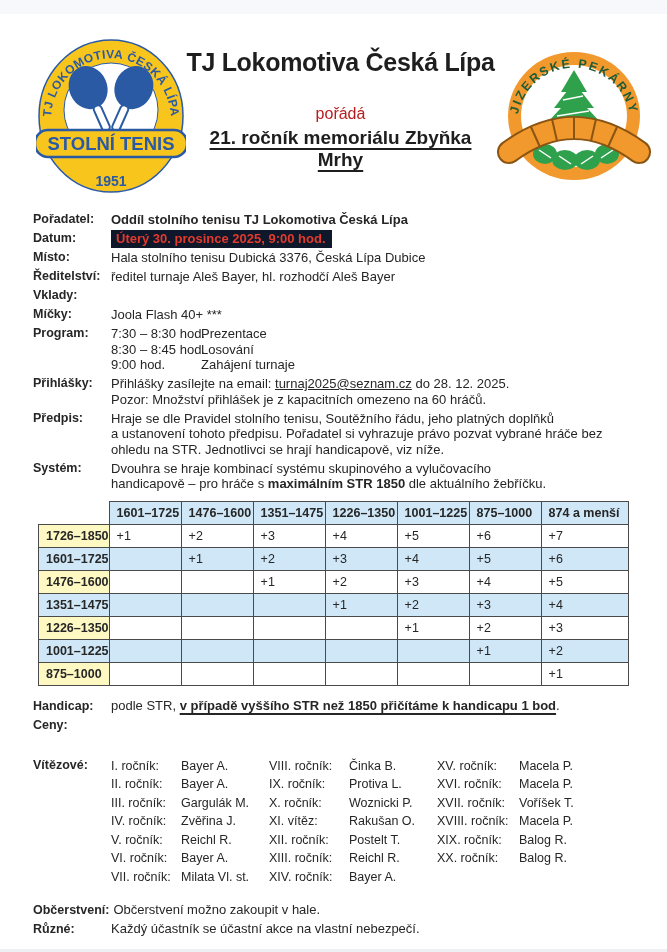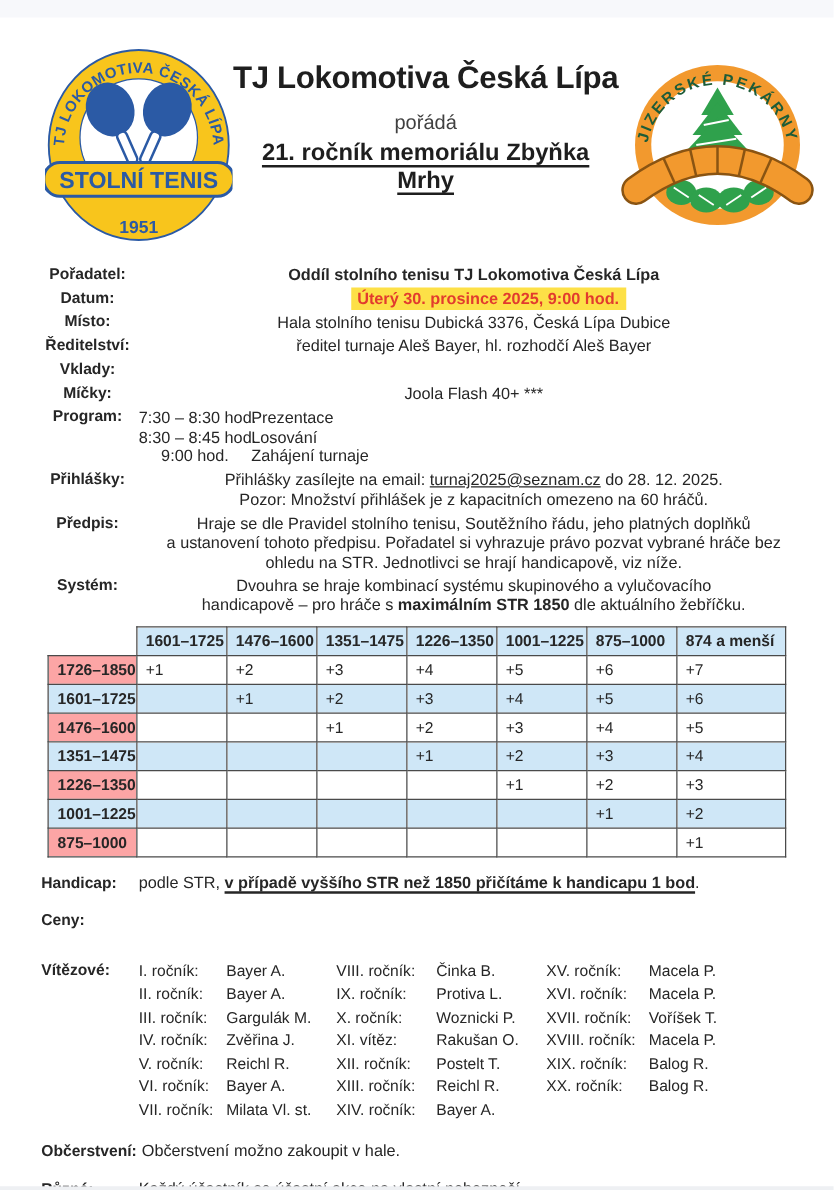--- a/index.html
+++ b/index.html
@@ -8,50 +8,50 @@
     font-family:"Liberation Sans","DejaVu Sans",sans-serif;
     color:#262626;position:relative;
   }
   .top-strip{height:14px;background:#f7f8fb;}
   .bottom-strip{position:absolute;left:0;right:0;bottom:0;height:3px;background:#eef0f3;}
 
   
   .header{display:flex;align-items:flex-start;padding:24px 14px 0 36px;}
   .title-block{flex:1;text-align:center;padding-top:10px;}
   .title{font-size:25px;font-weight:700;color:#1e1e1e;letter-spacing:-0.3px;}
-  .subtitle{font-size:16px;margin-top:13px;color:#404040;}
+  .subtitle{font-size:16px;margin-top:28px;color:#b91c1c;}
   .event-title{font-size:19px;font-weight:700;margin-top:4px;color:#1e1e1e;
     text-decoration:underline;text-decoration-thickness:2px;text-underline-offset:4px;}
   .club-logo{flex:none;}
   .sponsor-logo{flex:none;margin-top:10px;}
 
   
-  .info{margin:14px 20px 0 33px;font-size:13px;line-height:15.5px;text-align:center;}
+  .info{margin:14px 20px 0 33px;font-size:13px;line-height:15.5px;}
   .info-row{display:flex;margin-bottom:3.5px;}
   .flabel{min-width:74px;font-weight:700;flex:none;padding-right:4px;font-size:12.5px;}
   .fvalue{flex:1;}
   .bold{font-weight:700;}
-  .highlight{background:#fde047;color:#e23b2e;font-weight:700;padding:1px 6px 2px 5px;margin-left:24px;}
+  .highlight{background:#0f172a;color:#e23b2e;font-weight:700;padding:1px 6px 2px 5px;}
   .prog-line{display:flex;}
   .prog-time{width:90px;flex:none;white-space:nowrap;}
   .email{color:#262626;text-decoration:underline;}
 
   
   .htable{border-collapse:collapse;margin:9px 0 0 38px;table-layout:fixed;}
   .htable th,.htable td{border:1px solid #4a4a4a;height:22px;padding:0 0 0 7px;
     font-size:12.5px;text-align:left;vertical-align:middle;white-space:nowrap;overflow:hidden;}
   .htable th{background:#cfe7f7;font-weight:700;}
-  .htable td.rl{background:#fca5a5;font-weight:700;}
+  .htable td.rl{background:#fef9c3;font-weight:700;}
   .htable tr.stripe td{background:#cfe7f7;}
   .htable tr.stripe td.rl{background:#cfe7f7;}
   .htable th.corner{border:none;background:#ffffff;}
 
   
   .lower{margin:12px 20px 0 33px;font-size:13px;line-height:16px;}
-  .lower .info-row{margin-bottom:14px;}
+  .lower .info-row{margin-bottom:3px;}
   .bu{font-weight:700;text-decoration:underline;text-decoration-thickness:1.5px;text-underline-offset:2.5px;}
   .winners-block{margin-top:24px;}
   .winners-grid{display:grid;grid-template-columns:70px 88px 80px 88px 82px auto;
     line-height:18.5px;font-size:12.5px;flex:1;}
   .misc{margin-top:16px;}
 </style>
 </head>
 <body>
 
 <div class="top-strip"></div>

